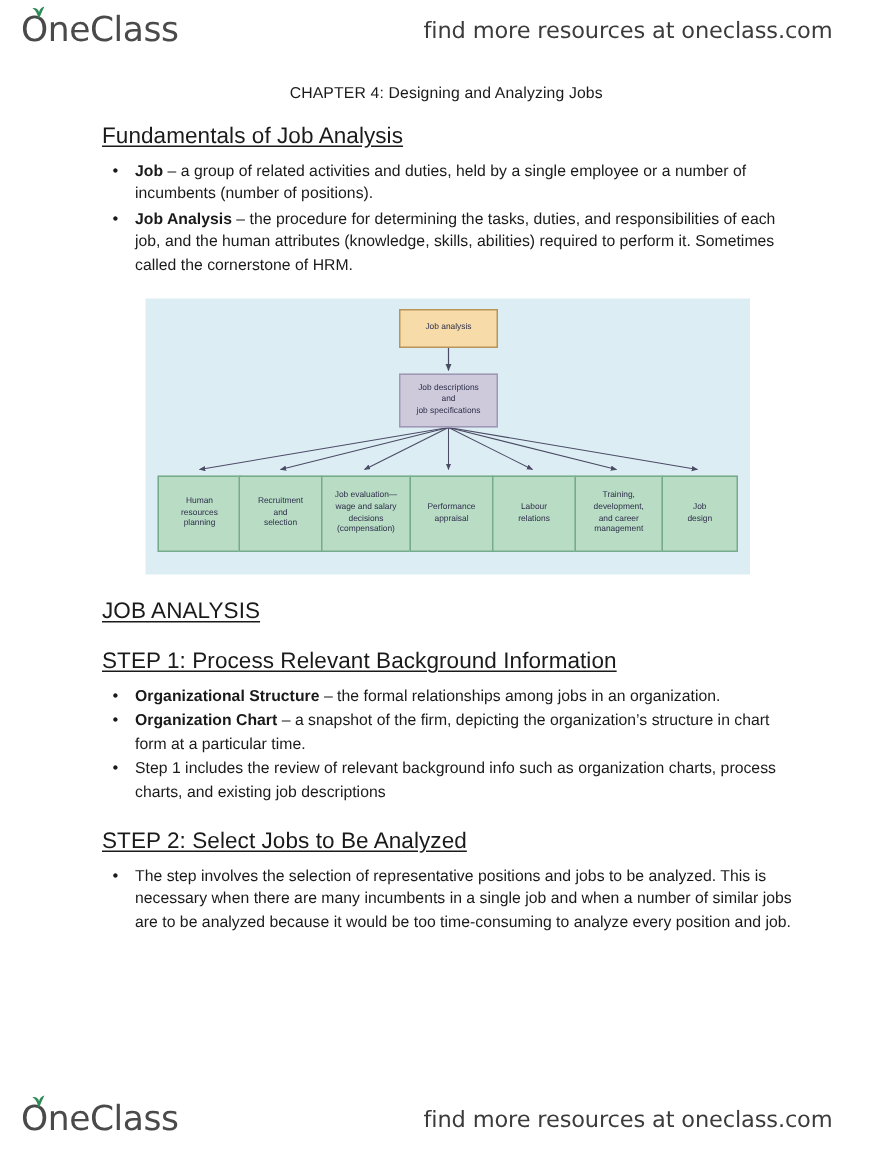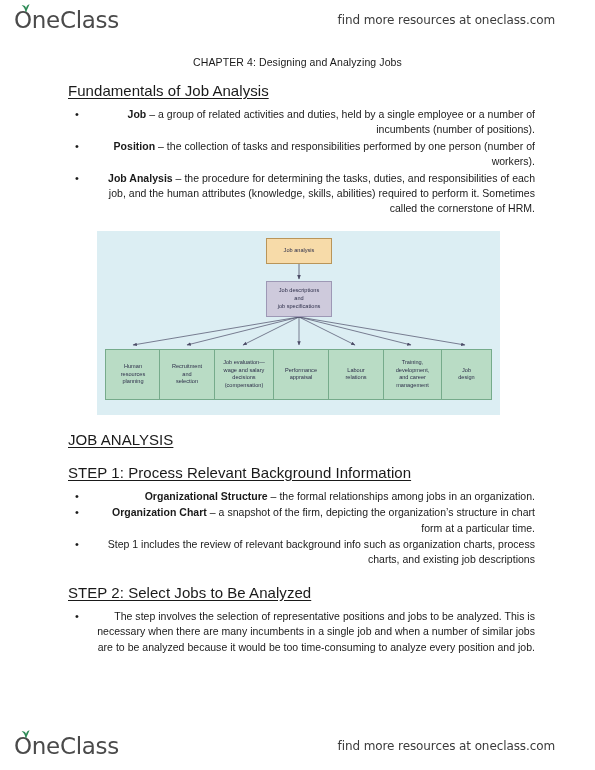--- a/index.html
+++ b/index.html
@@ -47,21 +47,21 @@
   .logo-leaf {
     position: absolute;
     top: -3px;
     left: 7px;
     width: 9px;
     height: 8px;
   }
   .promo {
     position: absolute;
     right: 40px;
-    font-size: 12px;
+    font-size: 15px;
     color: #3b3b3b;
     letter-spacing: -0.1px;
     white-space: nowrap;
     font-family: "DejaVu Sans", sans-serif;
   }
 
   
   .page {
     position: absolute;
     top: 56px;
@@ -90,21 +90,21 @@
     margin: 0 0 0 0;
     padding: 0 60px 0 90px;
     list-style: none;
   }
   ul.bullets li {
     position: relative;
     font-size: 10.5px;
     line-height: 15.4px;
     margin-bottom: 1px;
     letter-spacing: 0.02px;
-    text-align: right;
+    text-align: left;
   }
   ul.bullets li::before {
     content: "\2022";
     position: absolute;
     left: -15px;
     top: 0;
     font-size: 11px;
   }
   ul.bullets li b { font-weight: bold; }
 
@@ -177,21 +177,20 @@
   <div class="promo">find more resources at oneclass.com</div>
 </div>
 
 <div class="page">
 
   <div class="chapter-title">CHAPTER 4: Designing and Analyzing Jobs</div>
 
   <div class="section-head">Fundamentals of Job Analysis</div>
   <ul class="bullets">
     <li><b>Job</b><span> – a group of related activities and duties, held by a single employee or a number of incumbents (number of positions).</span></li>
-    <li><b>Position</b><span> – the collection of tasks and responsibilities performed by one person (number of workers).</span></li>
     <li><b>Job Analysis</b><span> – the procedure for determining the tasks, duties, and responsibilities of each job, and the human attributes (knowledge, skills, abilities) required to perform it. Sometimes called the cornerstone of HRM.</span></li>
   </ul>
 
   <div class="diagram">
     <svg viewBox="0 0 403 184" preserveAspectRatio="none">
       <defs>
         <marker id="ah" markerWidth="7" markerHeight="7" refX="5.5" refY="2.5" orient="auto">
           <path d="M0,0 L6,2.5 L0,5 z" fill="#4b4b66"></path>
         </marker>
       </defs>

